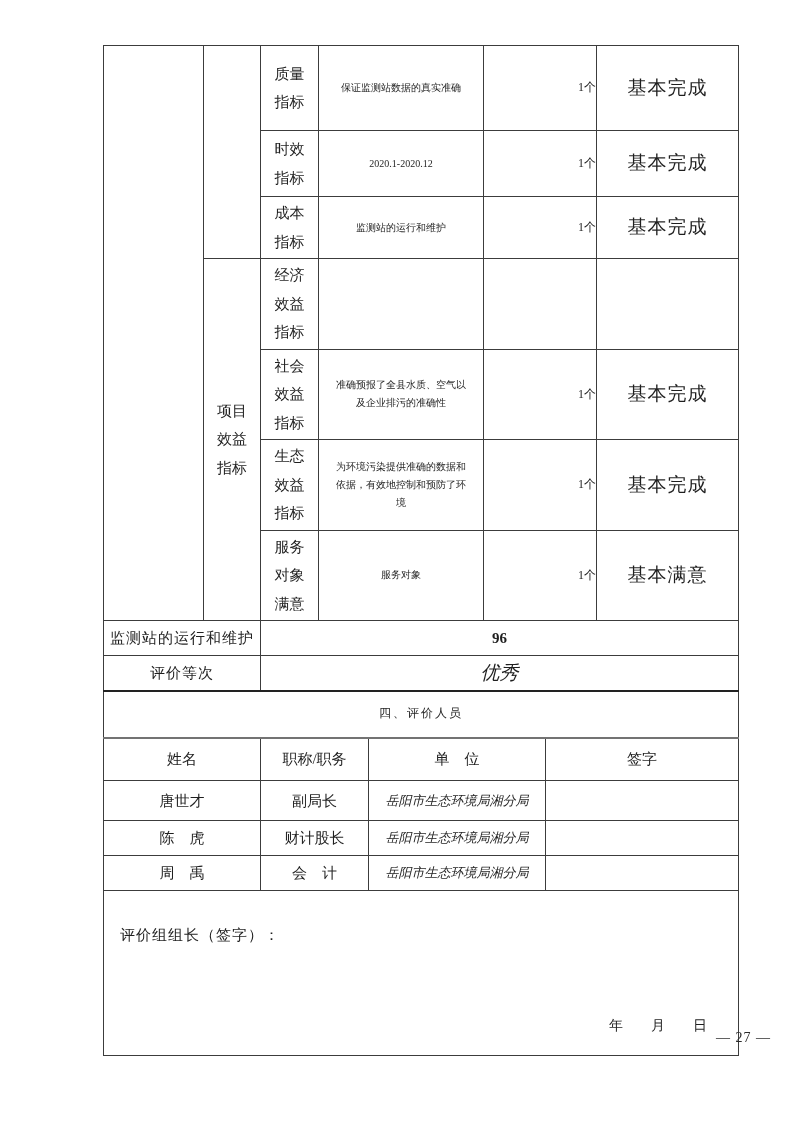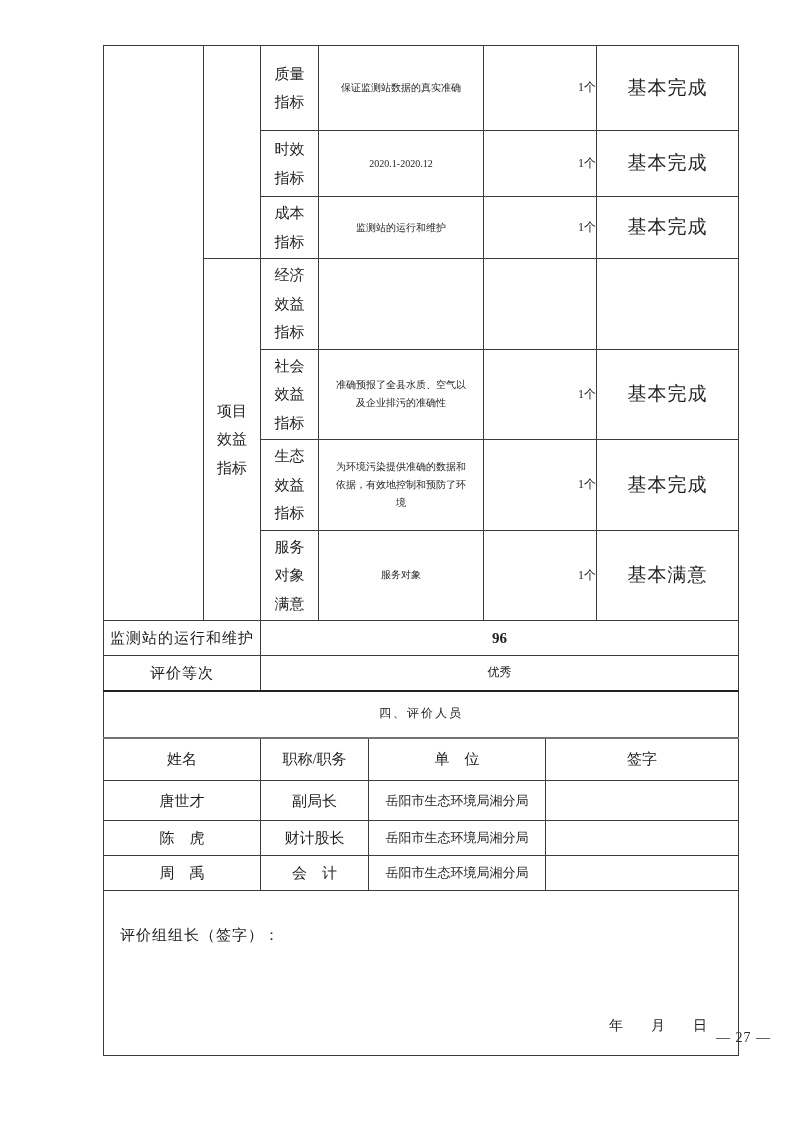--- a/index.html
+++ b/index.html
@@ -38,34 +38,35 @@
   }
   td.desc {
     font-size: 10px;
     padding: 4px 14px;
     line-height: 1.8;
   }
   td.target { font-size: 12px; text-align: right; }
   td.status { font-size: 19px; letter-spacing: 1px; }
   td.sum-label { font-size: 15px; letter-spacing: 1px; }
   td.sum-value { font-size: 15px; font-weight: bold; }
-  td.grade-value { font-size: 12px; font-weight: normal; }
+  td.grade-value { font-size: 19px; font-weight: normal; font-style: italic; }
   td.section-title {
     font-size: 12px;
     font-weight: normal;
     letter-spacing: 2px;
     border-top: 2px solid #222;
     border-bottom: 2px solid #737373;
   }
   td.phead { font-size: 15px; text-align: center; }
   td.pcell { font-size: 15px; }
   td.unit-cell {
     font-size: 13px;
     padding: 2px 8px;
     line-height: 1.5;
+    font-style: italic;
   }
   td.sig-cell {
     position: relative;
     text-align: center;
     vertical-align: top;
   }
   .leader-label {
     position: absolute;
     left: 16px;
     top: 32px;

